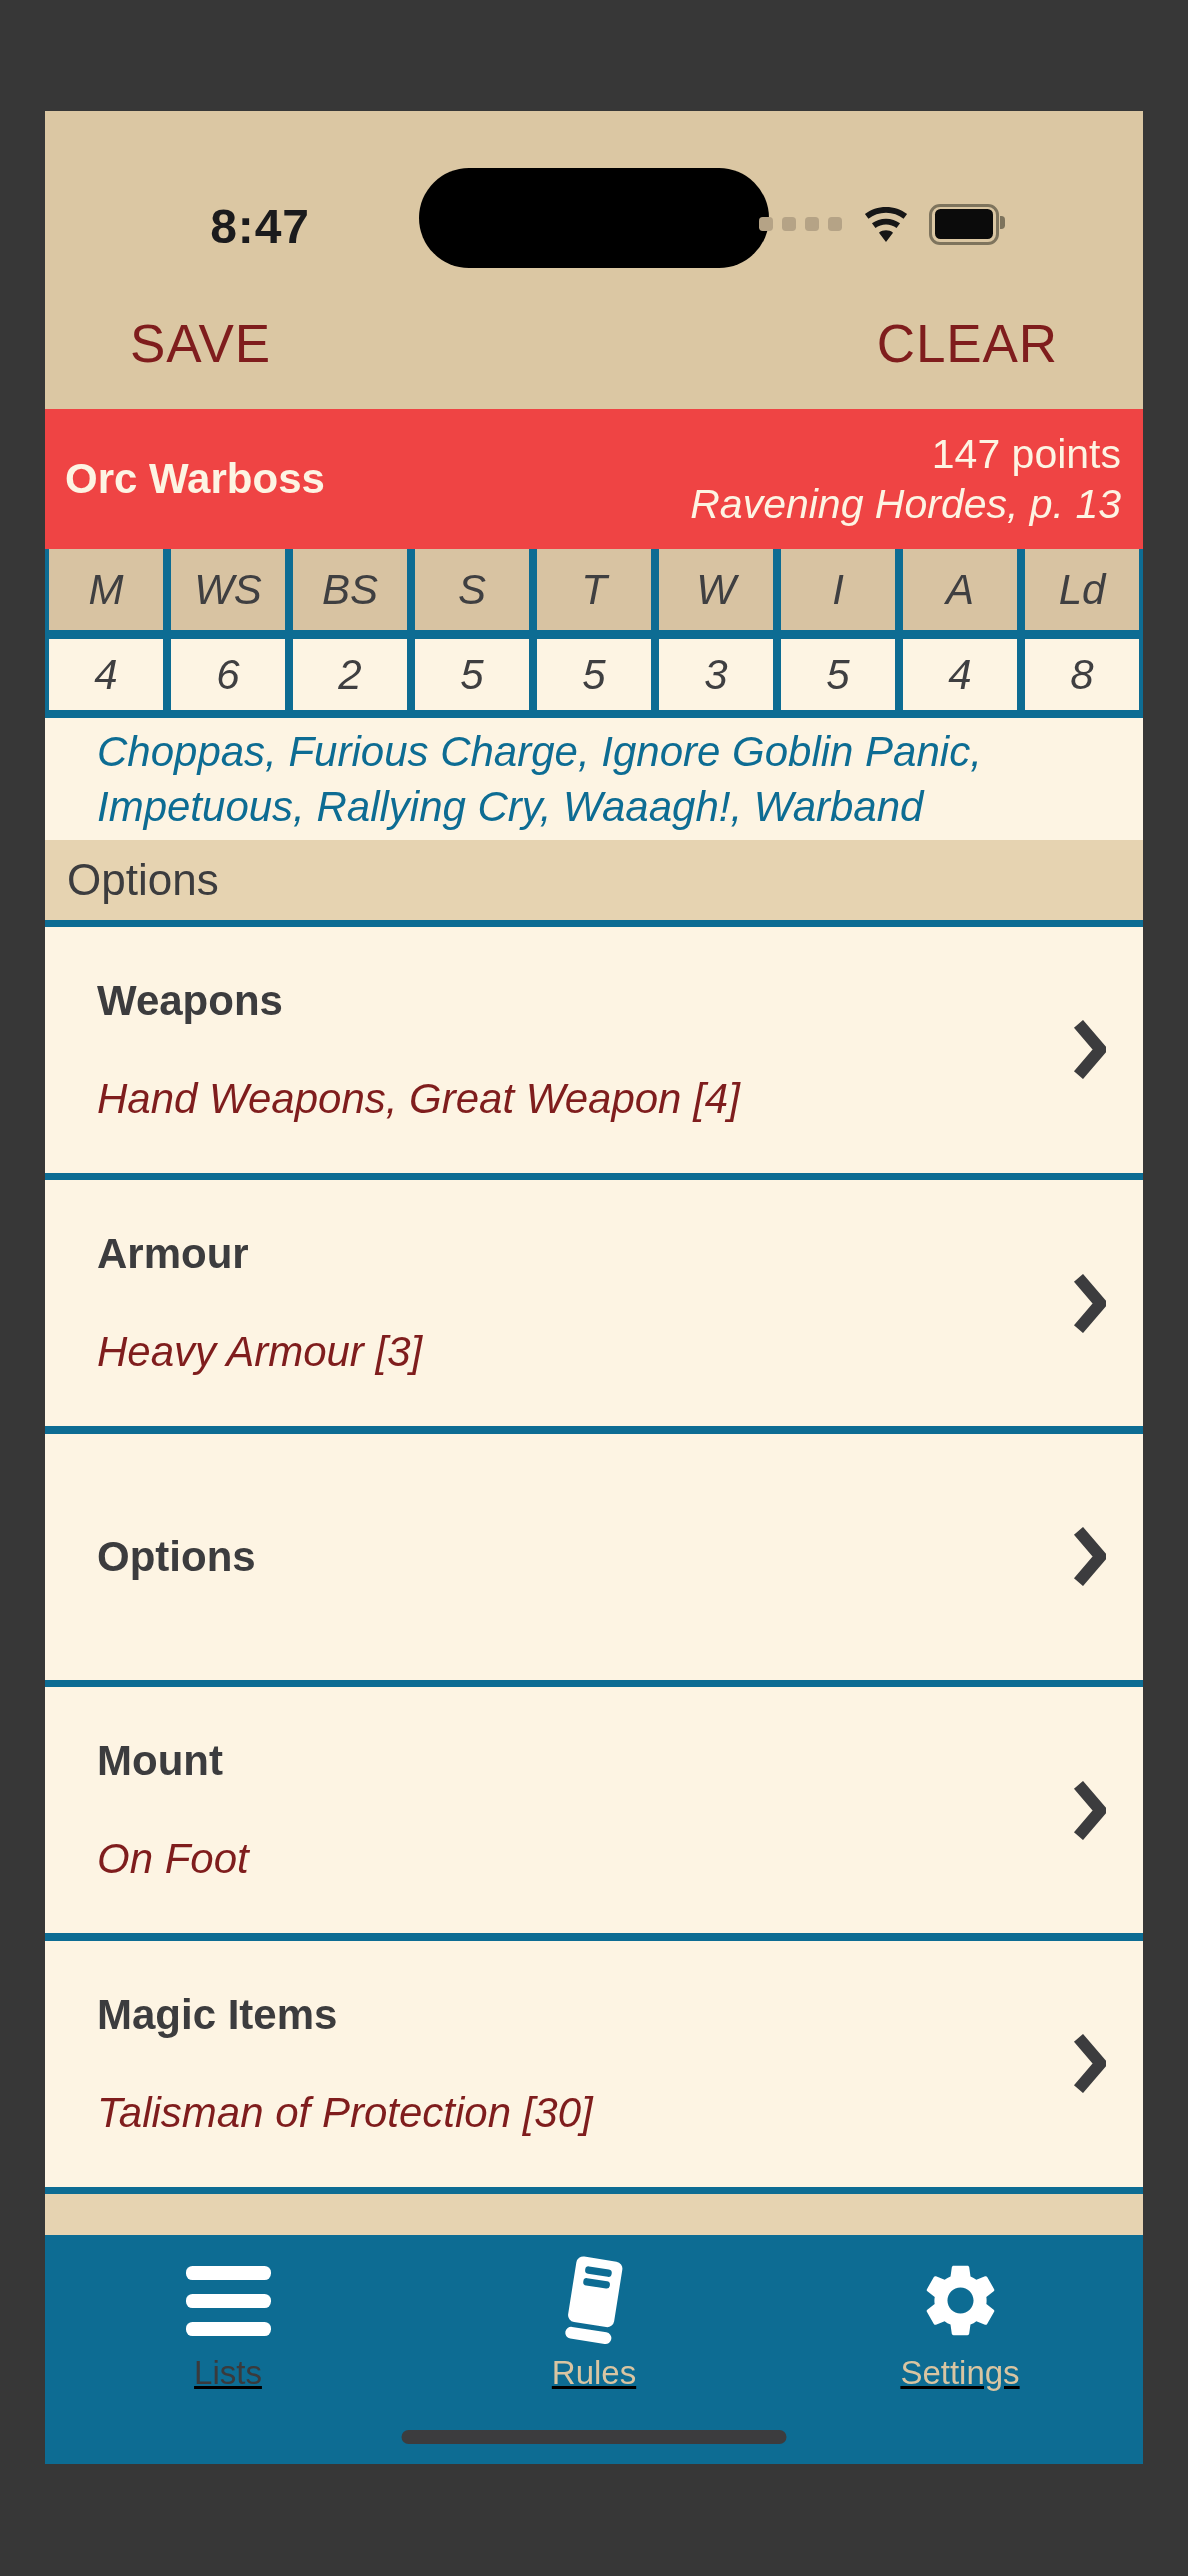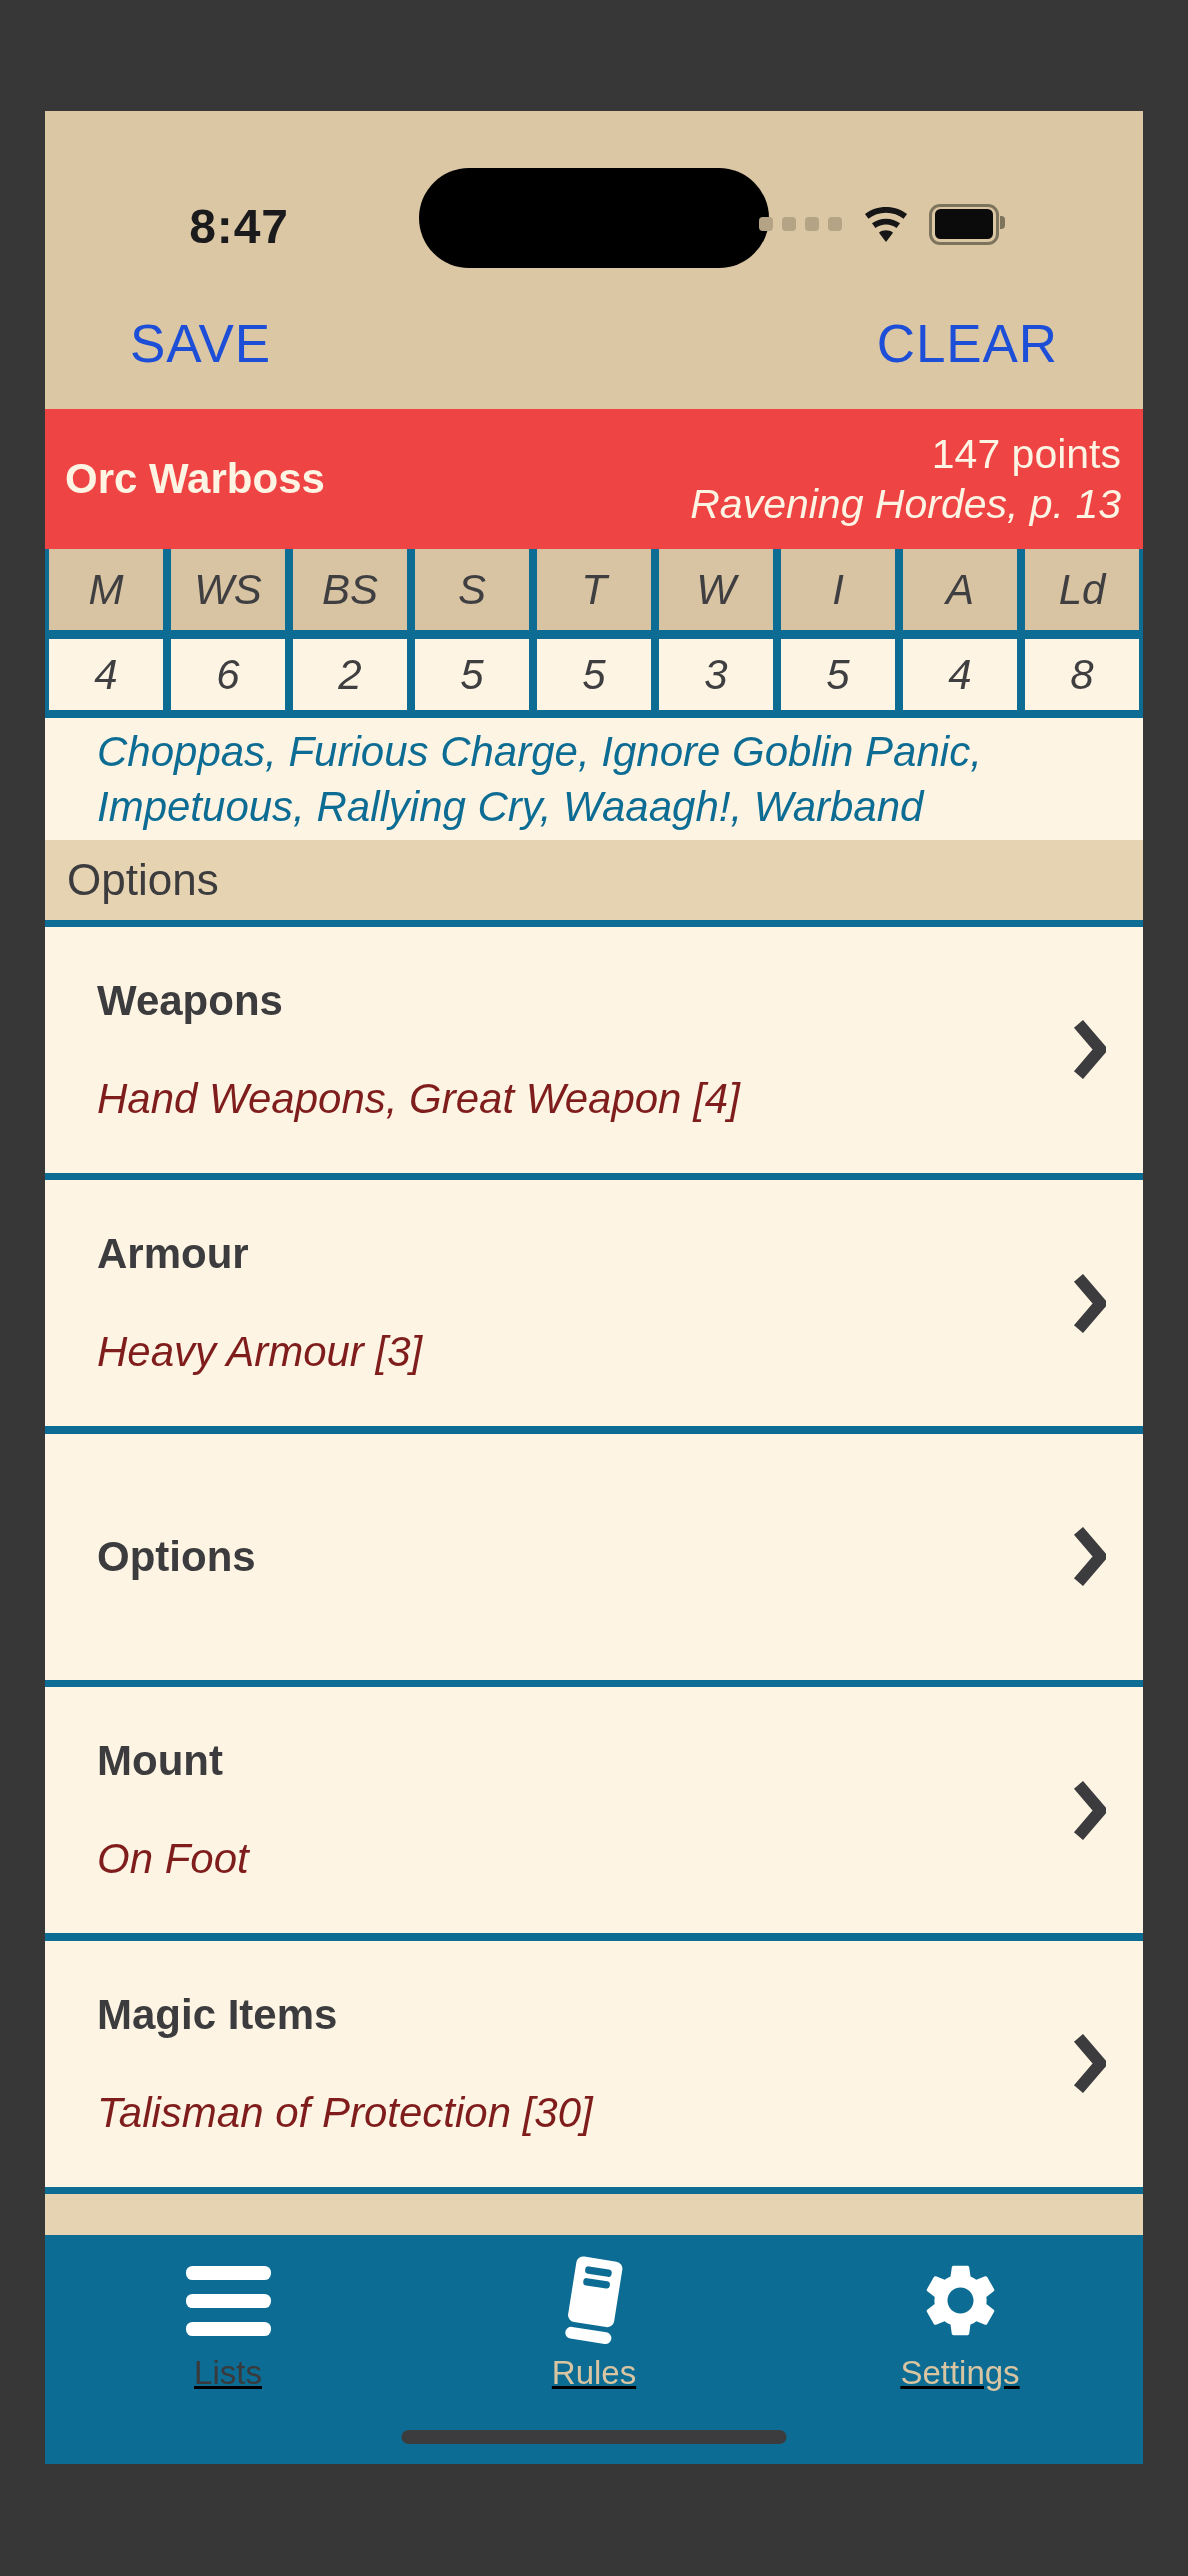--- a/index.html
+++ b/index.html
@@ -12,21 +12,21 @@
   }
   .app{
     position:absolute;left:45px;top:111px;
     width:1098px;height:2353px;
     background:#fdf4e3;
     display:flex;flex-direction:column;
   }
   
   .status-bar{height:166px;background:#dbc7a3;position:relative;flex:none;}
   .time{
-    position:absolute;left:88px;top:88px;width:212px;
+    position:absolute;left:109px;top:88px;width:212px;
     text-align:center;font-size:48px;font-weight:600;color:#1b1b1d;letter-spacing:0.9px;
   }
   .island{
     position:absolute;left:50%;transform:translateX(-50%);
     top:57px;width:350px;height:100px;border-radius:50px;background:#000;
   }
   .status-icons{
     position:absolute;right:144px;top:92px;height:42px;
     display:flex;align-items:center;gap:18.4px;
   }
@@ -35,21 +35,21 @@
   .battery{position:relative;width:64px;height:35px;border:3.7px solid #7e745d;border-radius:11px;}
   .battery .fill{position:absolute;inset:2.8px;background:#0b0b0b;border-radius:5.5px;}
   .battery .tip{position:absolute;right:-9.2px;top:9.2px;width:5.5px;height:13px;background:#7e745d;border-radius:0 3.7px 3.7px 0;}
   
   .nav-bar{
     height:132px;background:#dbc7a3;flex:none;
     display:flex;align-items:center;justify-content:space-between;
     padding:0 85px;box-sizing:border-box;
   }
   .nav-btn{
-    font-size:53px;color:#1d4ed8;letter-spacing:0.9px;
+    font-size:53px;color:#7f1d1d;letter-spacing:0.9px;
     background:none;border:none;padding:0;cursor:pointer;
     font-family:"Liberation Sans","DejaVu Sans",sans-serif;
   }
   
   .unit-header{
     height:140px;background:#ef4444;flex:none;color:#fdf4e3;
     display:flex;align-items:center;justify-content:space-between;
     padding:0 22px 0 20px;box-sizing:border-box;
   }
   .unit-name{font-size:42px;font-weight:700;}

